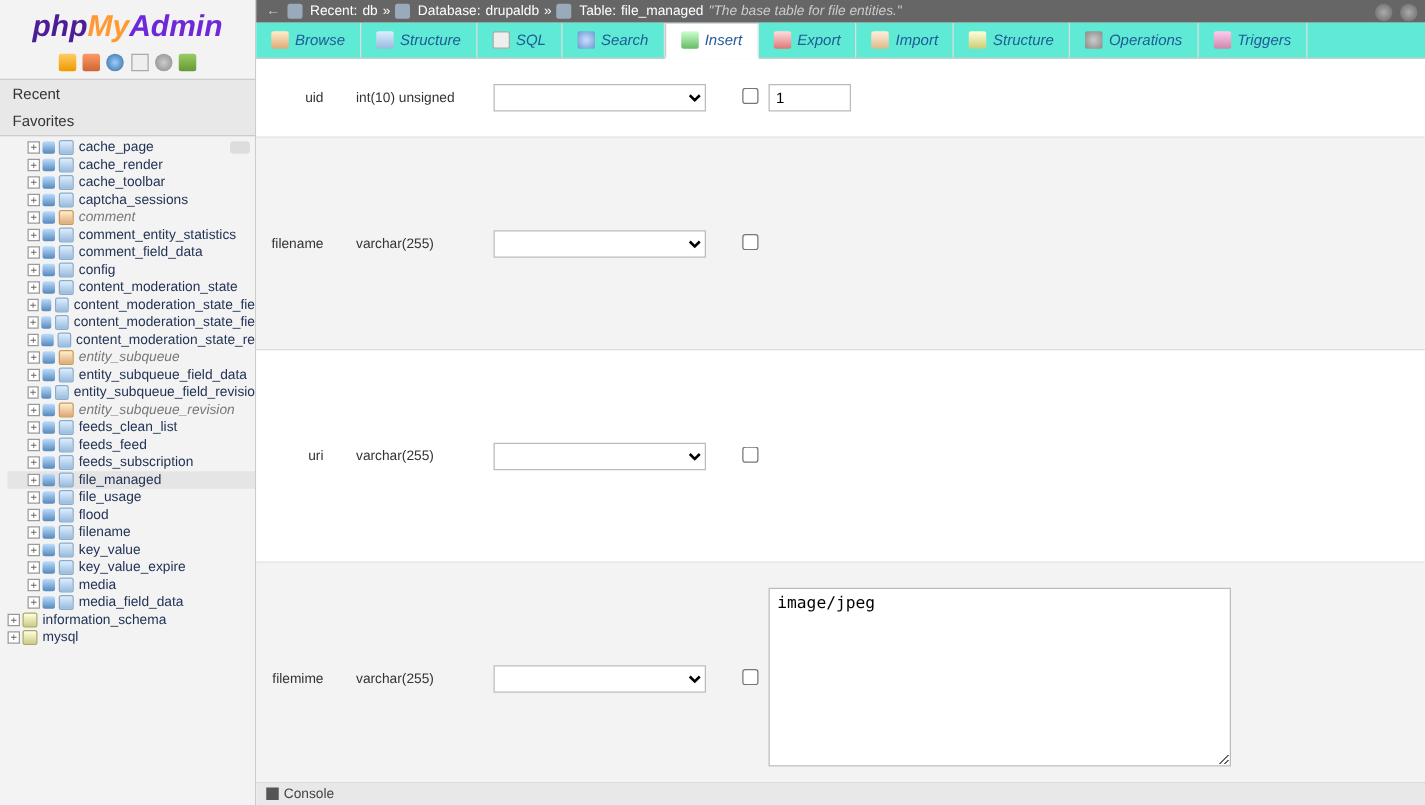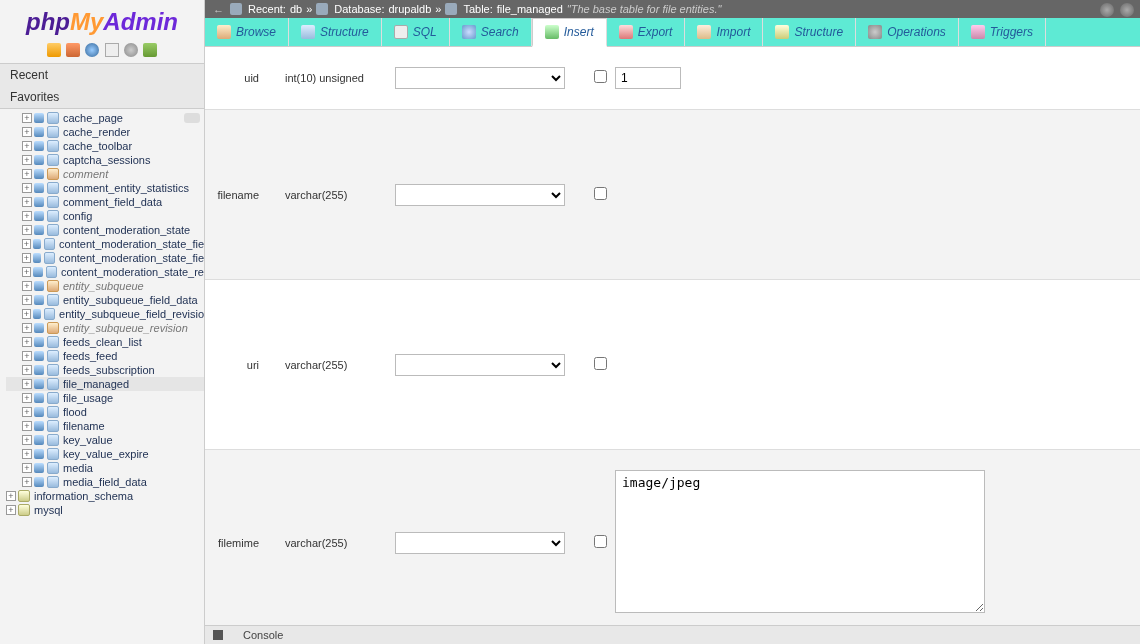--- a/index.html
+++ b/index.html
@@ -59,21 +59,21 @@
 .form-row { display: flex; align-items: center; padding: 20px 10px; border-bottom: 1px solid #ddd; min-height: 44px; }
 .form-row.tall { align-items: center; min-height: 170px; }
 .form-row.alt { background: #f3f3f3; }
 .col-name { width: 70px; text-align: right; padding-right: 26px; font-size: 11px; color: #333; }
 .col-type { width: 110px; font-size: 11px; color: #333; }
 .col-func { width: 190px; }
 .col-func select { width: 170px; height: 22px; border: 1px solid #bbb; background: #fff; }
 .col-null { width: 30px; text-align: center; }
 .col-val input[type=text] { border: 1px solid #bbb; padding: 3px 5px; font-size: 12px; width: 66px; }
 .col-val textarea { border: 1px solid #bbb; padding: 4px 6px; font-family: monospace; font-size: 13px; width: 370px; height: 143px; resize: both; }
-.console-bar { background: #e8e8e8; border-top: 1px solid #ccc; padding: 3px 8px; font-size: 11px; color: #444; display: flex; align-items: center; gap: 20px; }
+.console-bar { background: #e8e8e8; border-top: 1px solid #ccc; padding: 3px 8px; font-size: 11px; color: #444; display: flex; align-items: center; gap: 4px; }
 .console-bar .cicon { display: inline-block; width: 10px; height: 10px; background: #555; }
 </style>
 </head>
 <body>
 
 <div class="app">
   <div class="sidebar">
     <div class="logo">
       <span class="p1">php</span><span class="p2">My</span><span class="p3">Admin</span>
     </div>

